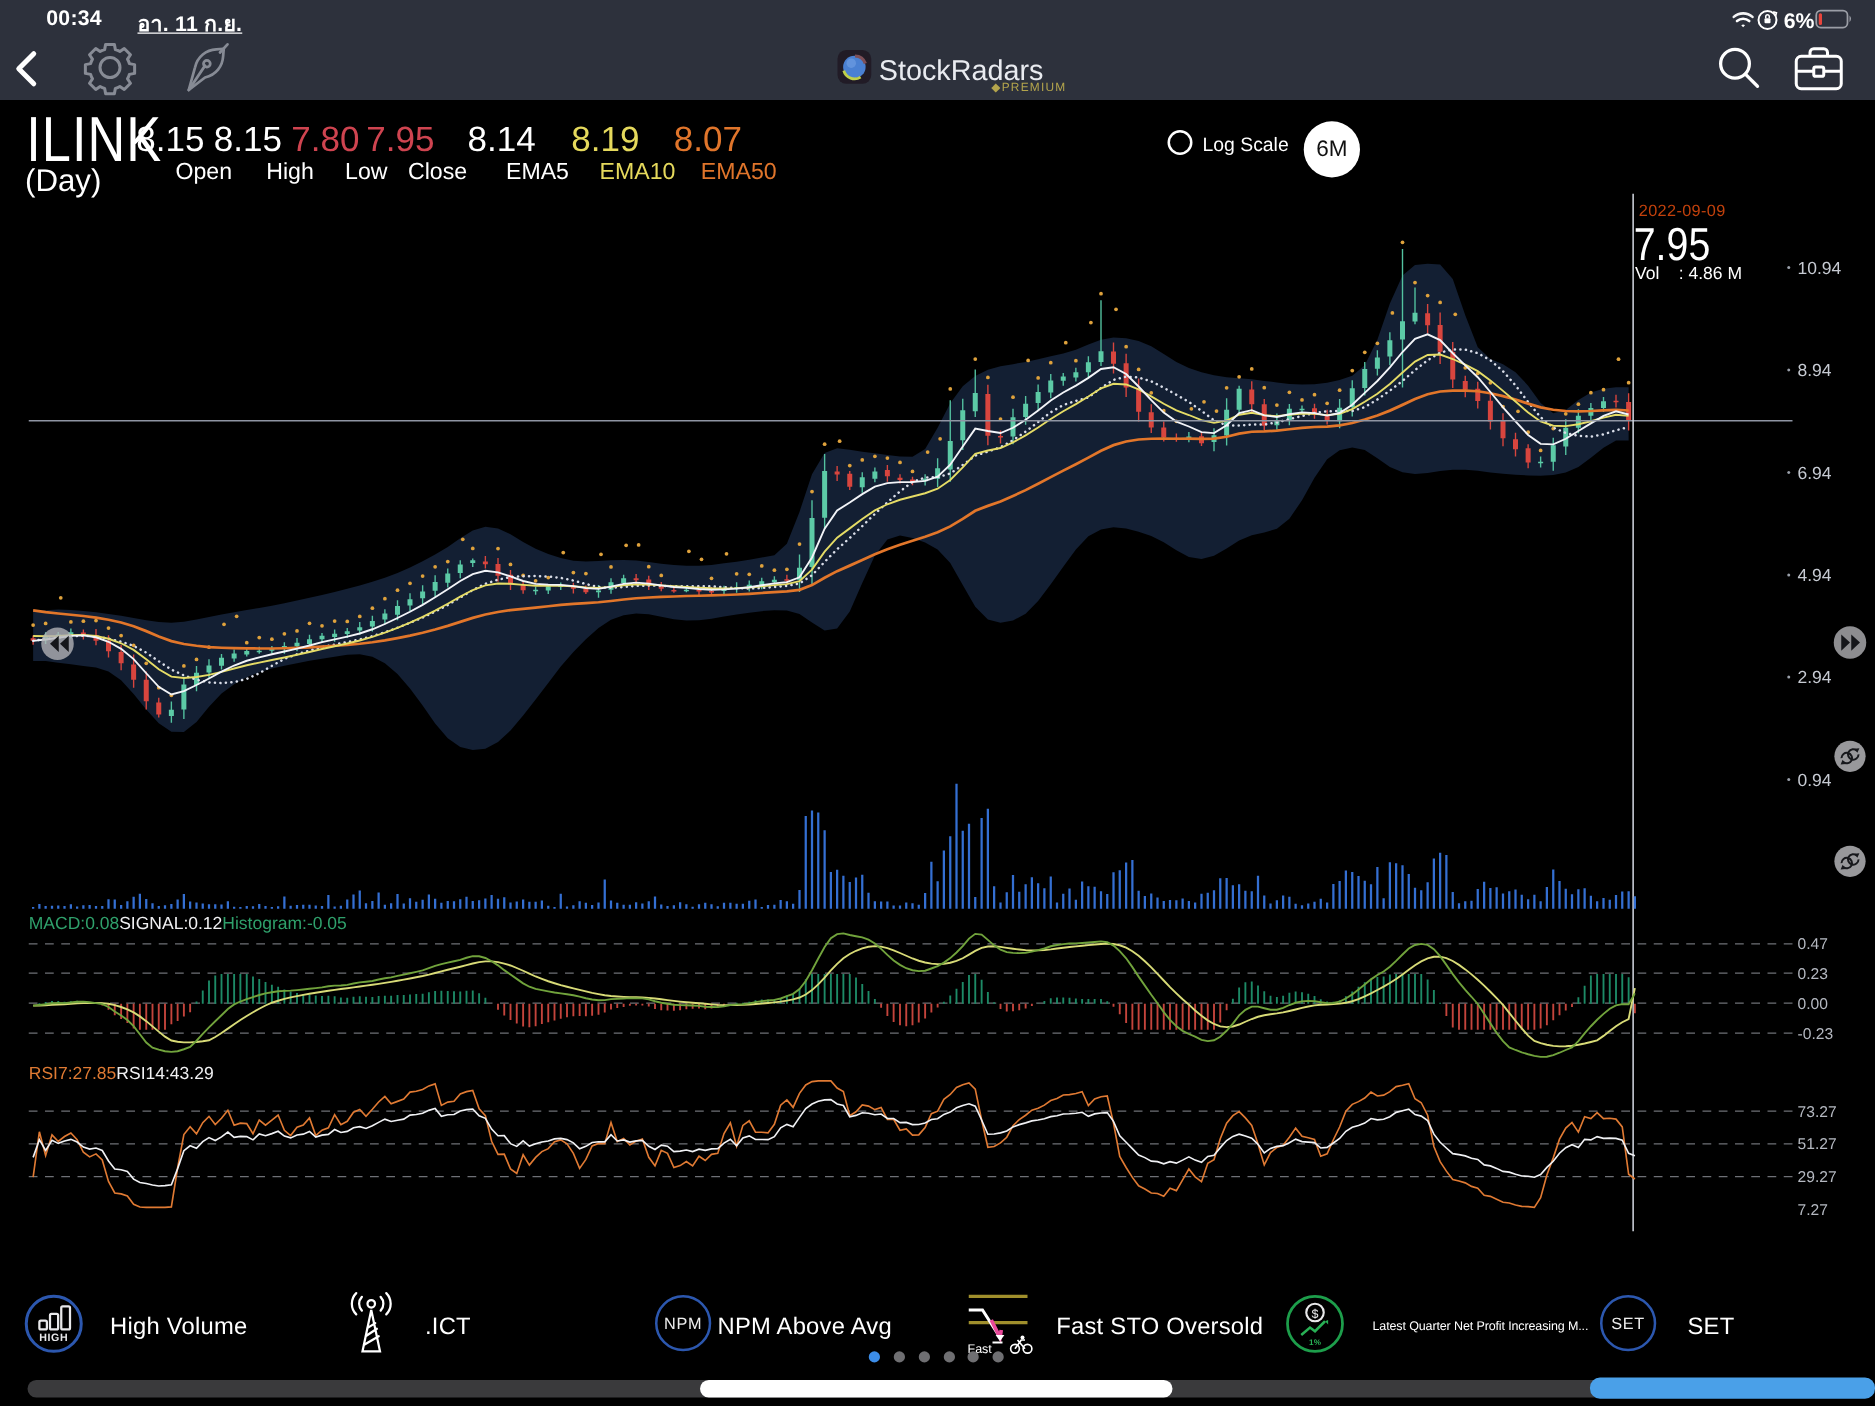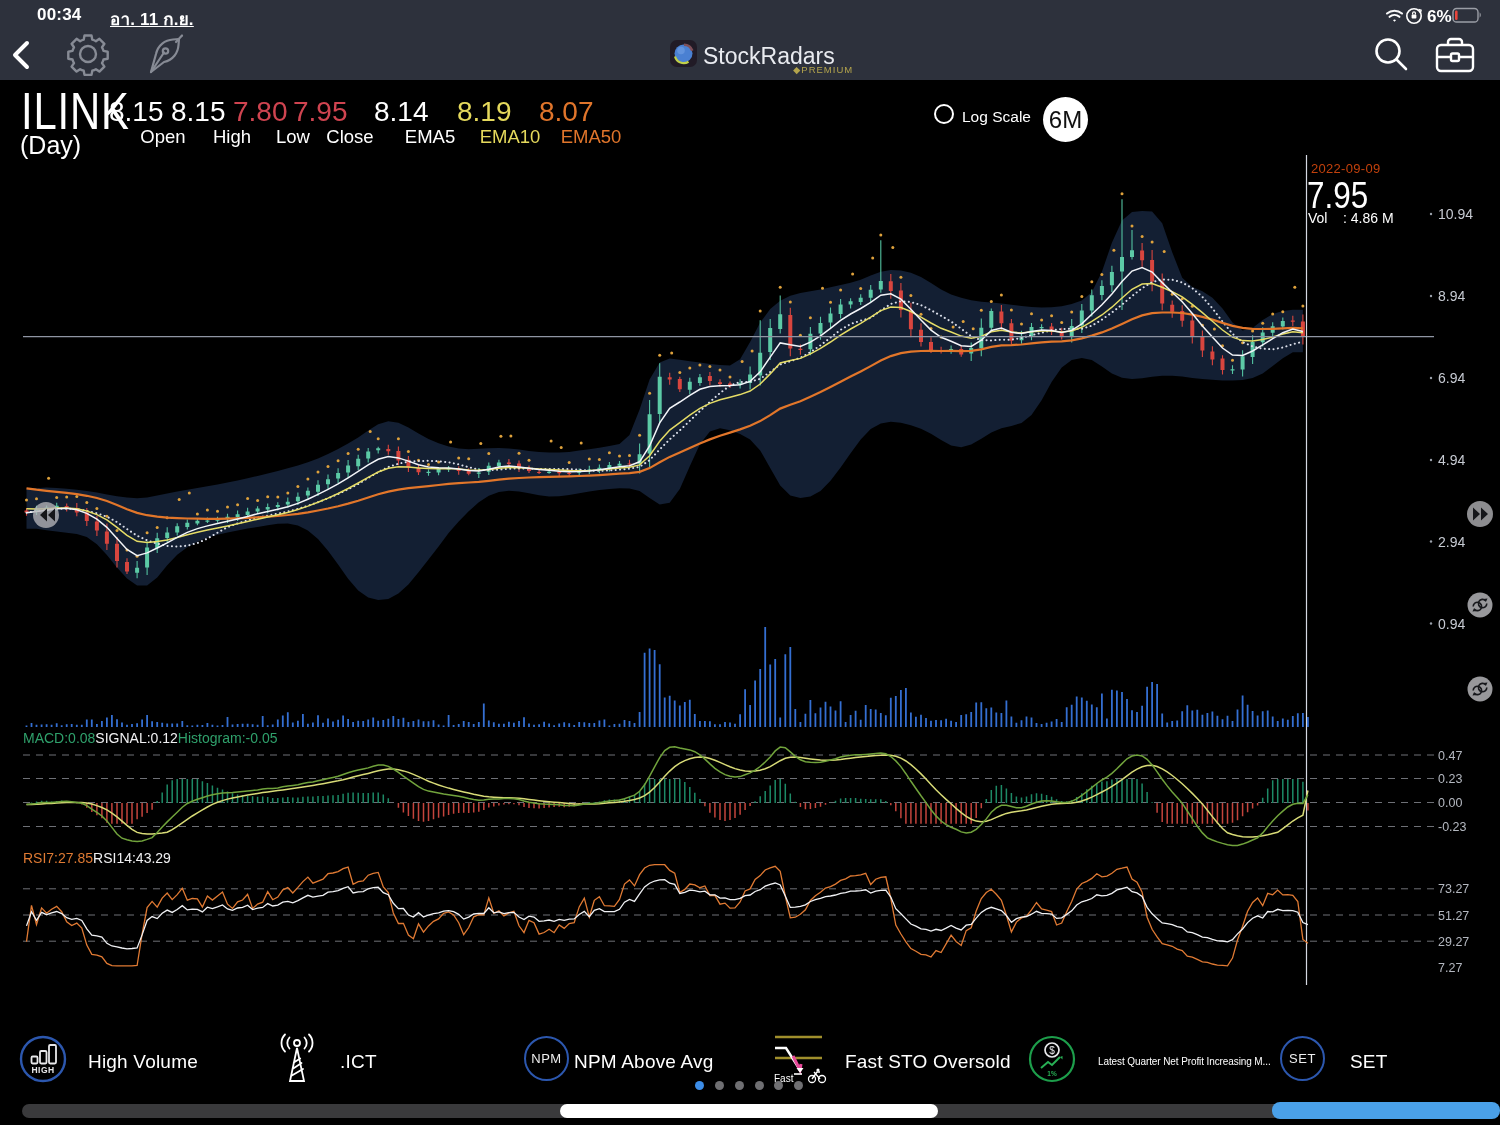--- a/index.html
+++ b/index.html
@@ -86,21 +86,21 @@
     <div class="hlab" style="left:295px;">Close</div>
 <div class="hval" style="left:374px;">8.14</div>
     <div class="hlab" style="left:375px;">EMA5</div>
 <div class="hval" style="left:457px;color:#e5d95c">8.19</div>
     <div class="hlab" style="left:455px;color:#e5d95c">EMA10</div>
 <div class="hval" style="left:539px;color:#e0752b">8.07</div>
     <div class="hlab" style="left:536px;color:#e0752b">EMA50</div>
 
 <div class="abs" style="left:934px;top:104px;width:20px;height:20px;border:2px solid #fff;border-radius:50%"></div>
 <div class="abs" style="left:962px;top:107.5px;font-size:15.5px;color:#fff">Log Scale</div>
-<div class="abs" style="left:1043px;top:97px;width:45px;height:45px;border-radius:50%;background:#fff;color:#111;font-size:24px;display:flex;align-items:center;justify-content:center">6M</div>
+<div class="abs" style="left:1043px;top:97px;width:45px;height:45px;border-radius:50%;background:#fff;color:#111;font-size:18px;display:flex;align-items:center;justify-content:center">6M</div>
 
 <div class="abs" style="left:1311px;top:161px;font-size:13px;color:#c2410c;letter-spacing:0.3px">2022-09-09</div>
 <div class="abs" style="left:1307px;top:175px;font-size:37px;color:#fff;transform:scaleX(0.85);transform-origin:left top">7.95</div>
 <div class="abs" style="left:1308px;top:210px;font-size:14px;color:#fff">Vol&nbsp;&nbsp;&nbsp;&nbsp;: 4.86 M</div>
 
 <div class="abs" style="left:23px;top:730px;font-size:14px"><span style="color:#2fa06b">MACD:0.08</span><span style="color:#f0f0f2">SIGNAL:0.12</span><span style="color:#2fa06b">Histogram:-0.05</span></div>
 <div class="abs" style="left:23px;top:850px;font-size:14px"><span style="color:#df7a33">RSI7:27.85</span><span style="color:#f0f0f2">RSI14:43.29</span></div>
 
 <svg id="chartsvg" width="1500" height="1125" viewBox="0 0 1500 1125">
 <path d="M26.5,488.2 L36.5,488.2 L46.6,487.6 L56.7,487.9 L66.7,488.8 L76.8,489.8 L86.8,491.1 L96.9,492.5 L106.9,494.4 L117.0,496.2 L127.0,497.6 L137.1,498.2 L147.1,497.4 L157.2,495.6 L167.2,493.6 L177.2,491.6 L187.3,489.7 L197.4,488.0 L207.4,486.3 L217.5,484.5 L227.5,482.5 L237.6,480.4 L247.6,478.2 L257.6,475.9 L267.7,473.5 L277.8,470.9 L287.8,468.3 L297.9,465.4 L307.9,462.2 L318.0,458.4 L328.0,453.9 L338.1,448.9 L348.1,443.5 L358.2,437.5 L368.2,430.6 L378.2,424.3 L388.3,421.3 L398.4,422.7 L408.4,427.4 L418.5,433.5 L428.5,439.0 L438.6,443.2 L448.6,446.4 L458.7,448.5 L468.7,449.2 L478.8,448.7 L488.8,448.2 L498.9,448.0 L508.9,448.4 L519.0,449.5 L529.0,450.9 L539.1,452.0 L549.1,452.6 L559.2,452.6 L569.2,451.9 L579.2,450.6 L589.3,449.3 L599.4,447.7 L609.4,446.0 L619.5,444.1 L629.5,434.9 L639.6,409.5 L649.6,379.4 L659.7,362.4 L669.7,358.5 L679.8,359.7 L689.8,361.3 L699.9,362.6 L709.9,364.0 L720.0,365.1 L730.0,365.4 L740.1,359.2 L750.1,342.1 L760.2,322.6 L770.2,308.9 L780.2,300.7 L790.3,295.8 L800.4,293.0 L810.4,291.3 L820.5,289.6 L830.5,287.3 L840.6,285.0 L850.6,282.7 L860.7,279.8 L870.7,275.6 L880.8,271.8 L890.8,270.0 L900.9,270.6 L910.9,272.8 L921.0,277.0 L931.0,283.1 L941.1,289.5 L951.1,294.4 L961.2,297.8 L971.2,300.2 L981.3,301.7 L991.3,302.6 L1001.4,303.4 L1011.4,304.7 L1021.5,306.0 L1031.5,307.1 L1041.6,307.6 L1051.6,307.3 L1061.7,306.2 L1071.7,304.0 L1081.8,300.6 L1091.8,292.2 L1101.9,271.8 L1111.9,242.8 L1122.0,220.4 L1132.0,212.0 L1142.1,210.9 L1152.1,211.5 L1162.2,223.2 L1172.2,252.2 L1182.2,277.8 L1192.3,287.1 L1202.4,291.3 L1212.4,297.7 L1222.5,308.5 L1232.5,322.4 L1242.6,330.6 L1252.6,327.9 L1262.7,319.9 L1272.7,314.0 L1282.8,310.9 L1292.8,309.8 L1302.9,309.8 L1302.9,352.3 L1292.8,352.3 L1282.8,358.2 L1272.7,366.1 L1262.7,373.5 L1252.6,378.0 L1242.6,379.9 L1232.5,380.6 L1222.5,380.4 L1212.4,379.8 L1202.4,379.0 L1192.3,377.9 L1182.2,376.6 L1172.2,375.7 L1162.2,375.7 L1152.1,376.8 L1142.1,378.3 L1132.0,379.1 L1122.0,377.8 L1111.9,373.5 L1101.9,366.5 L1091.8,359.9 L1081.8,357.9 L1071.7,360.1 L1061.7,367.4 L1051.6,382.1 L1041.6,400.2 L1031.5,415.0 L1021.5,423.0 L1011.4,425.9 L1001.4,428.2 L991.3,432.4 L981.3,438.7 L971.2,444.6 L961.2,447.2 L951.1,445.5 L941.1,440.1 L931.0,433.7 L921.0,428.7 L910.9,425.3 L900.9,422.7 L890.8,421.8 L880.8,423.6 L870.7,429.0 L860.7,439.5 L850.6,453.3 L840.6,467.4 L830.5,480.7 L820.5,491.0 L810.4,496.4 L800.4,498.1 L790.3,495.5 L780.2,485.4 L770.2,467.9 L760.2,450.4 L750.1,439.5 L740.1,434.0 L730.0,430.3 L720.0,428.3 L709.9,431.6 L699.9,444.3 L689.8,466.3 L679.8,489.1 L669.7,502.7 L659.7,504.4 L649.6,497.9 L639.6,491.1 L629.5,488.4 L619.5,488.2 L609.4,488.9 L599.4,490.1 L589.3,491.5 L579.2,493.2 L569.2,495.0 L559.2,496.2 L549.1,496.4 L539.1,495.3 L529.0,493.3 L519.0,491.4 L508.9,490.7 L498.9,492.1 L488.8,495.8 L478.8,502.3 L468.7,511.3 L458.7,521.5 L448.6,533.1 L438.6,546.4 L428.5,559.6 L418.5,572.3 L408.4,584.4 L398.4,593.6 L388.3,598.9 L378.2,600.0 L368.2,597.5 L358.2,590.6 L348.1,578.8 L338.1,564.4 L328.0,550.7 L318.0,539.1 L307.9,530.6 L297.9,525.4 L287.8,523.4 L277.8,523.8 L267.7,525.3 L257.6,526.9 L247.6,528.6 L237.6,530.5 L227.5,532.5 L217.5,534.8 L207.4,537.7 L197.4,541.8 L187.3,547.3 L177.2,554.8 L167.2,565.3 L157.2,577.5 L147.1,585.5 L137.1,585.4 L127.0,578.5 L117.0,567.5 L106.9,555.1 L96.9,544.2 L86.8,537.1 L76.8,534.0 L66.7,532.7 L56.7,531.4 L46.6,530.2 L36.5,528.8 L26.5,528.8 Z" fill="#131f33" stroke="none"></path>

